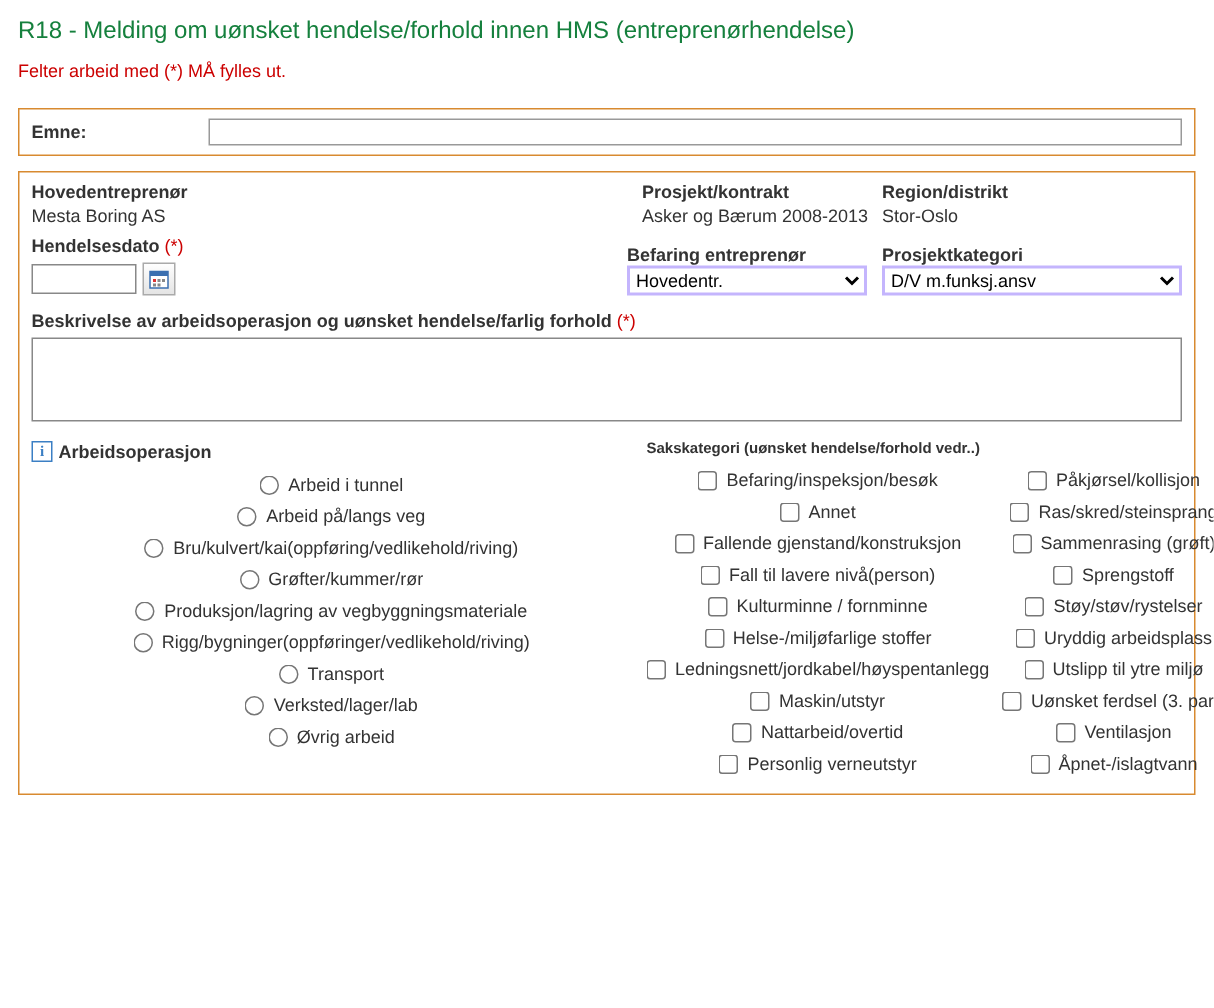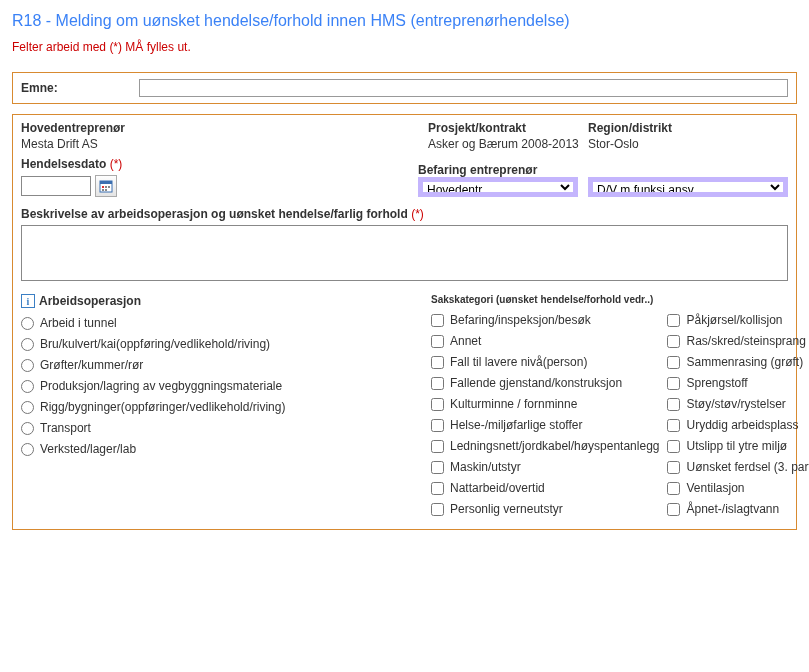--- a/index.html
+++ b/index.html
@@ -7,21 +7,21 @@
     margin: 0;
     padding: 8px 12px;
     font-family: Verdana, Arial, sans-serif;
     font-size: 12px;
     color: #333;
     background: #fff;
     width: 809px;
   }
   h2.title {
     font-size: 16px;
-    color: #3b82f6;
+    color: #15803d;
     margin: 4px 0 10px 0;
     font-weight: normal;
   }
   .req-note {
     color: #c00;
     font-size: 12px;
     margin-bottom: 18px;
   }
   .box {
     border: 1px solid #d88a30;
@@ -76,21 +76,21 @@
     align-items: center;
     justify-content: center;
     width: 22px;
     height: 22px;
     border: 1px solid #aaa;
     background: linear-gradient(#fefefe,#e4e4e4);
     cursor: pointer;
   }
   select.small {
     width: 100%;
-    border: 5px solid #c4b5fd;
+    border: 2px solid #c4b5fd;
     height: 20px;
     font-size: 12px;
     background: #fff;
   }
   .desc-area {
     width: 100%;
     height: 56px;
     border: 1px solid #888;
     resize: none;
     padding: 2px;
@@ -127,20 +127,21 @@
     font-family: serif;
   }
   .radio-list label, .check-list label {
     display: flex;
     align-items: flex-start;
     gap: 6px;
     font-size: 12px;
     color: #333;
     margin-bottom: 6px;
     line-height: 15px;
+    justify-content: center;
   }
   .radio-list input, .check-list input {
     margin: 1px 0 0 0;
   }
   .check-cols {
     display: grid;
     grid-template-columns: 1fr 150px;
     gap: 0 8px;
   }
   .grid-top2 {
@@ -162,21 +163,21 @@
     <label>Emne:</label>
     <input type="text" value="" style="">
   </div>
 </div>
 
 <div class="box">
 
   <div class="grid-top">
     <div class="cell">
       <div class="lbl">Hovedentreprenør</div>
-      <div class="val">Mesta Drift AS</div>
+      <div class="val">Mesta Boring AS</div>
     </div>
     <div class="cell">
       <div class="lbl">Prosjekt/kontrakt</div>
       <div class="val">Asker og Bærum 2008-2013</div>
     </div>
     <div class="cell">
       <div class="lbl">Region/distrikt</div>
       <div class="val">Stor-Oslo</div>
     </div>
   </div>
@@ -202,20 +203,21 @@
         </span>
       </div>
     </div>
     <div class="cell">
       <div class="lbl">Befaring entreprenør</div>
       <select class="small">
         <option selected="">Hovedentr.</option>
       </select>
     </div>
     <div class="cell">
+      <div class="lbl">Prosjektkategori</div>
       <select class="small">
         <option selected="">D/V m.funksj.ansv</option>
       </select>
     </div>
   </div>
 
   <div style="margin-top:10px;">
     <span class="lbl" style="font-weight:bold">Beskrivelse av arbeidsoperasjon og uønsket hendelse/farlig forhold</span>
     <span class="req">(*)</span>
     <textarea class="desc-area" style=""></textarea>
@@ -227,20 +229,24 @@
         <span class="info-icon">i</span>
         <span>Arbeidsoperasjon</span>
       </div>
       <div class="radio-list" id="ops-list">
           <label>
             <input type="radio" name="ops" style="">
             <span>Arbeid i tunnel</span>
           </label>
           <label>
             <input type="radio" name="ops" style="">
+            <span>Arbeid på/langs veg</span>
+          </label>
+          <label>
+            <input type="radio" name="ops" style="">
             <span>Bru/kulvert/kai(oppføring/vedlikehold/riving)</span>
           </label>
           <label>
             <input type="radio" name="ops" style="">
             <span>Grøfter/kummer/rør</span>
           </label>
           <label>
             <input type="radio" name="ops" style="">
             <span>Produksjon/lagring av vegbyggningsmateriale</span>
           </label>
@@ -248,42 +254,46 @@
             <input type="radio" name="ops" style="">
             <span>Rigg/bygninger(oppføringer/vedlikehold/riving)</span>
           </label>
           <label>
             <input type="radio" name="ops" style="">
             <span>Transport</span>
           </label>
           <label>
             <input type="radio" name="ops" style="">
             <span>Verksted/lager/lab</span>
+          </label>
+          <label>
+            <input type="radio" name="ops" style="">
+            <span>Øvrig arbeid</span>
           </label>
         </div>
     </div>
     <div>
       <div class="sec-header small">Sakskategori (uønsket hendelse/forhold vedr..)</div>
       <div class="check-cols">
         <div class="check-list" id="cats-col1">
             <label>
               <input type="checkbox" style="">
               <span>Befaring/inspeksjon/besøk</span>
             </label>
             <label>
               <input type="checkbox" style="">
               <span>Annet</span>
             </label>
             <label>
               <input type="checkbox" style="">
+              <span>Fallende gjenstand/konstruksjon</span>
+            </label>
+            <label>
+              <input type="checkbox" style="">
               <span>Fall til lavere nivå(person)</span>
-            </label>
-            <label>
-              <input type="checkbox" style="">
-              <span>Fallende gjenstand/konstruksjon</span>
             </label>
             <label>
               <input type="checkbox" style="">
               <span>Kulturminne / fornminne</span>
             </label>
             <label>
               <input type="checkbox" style="">
               <span>Helse-/miljøfarlige stoffer</span>
             </label>
             <label>

